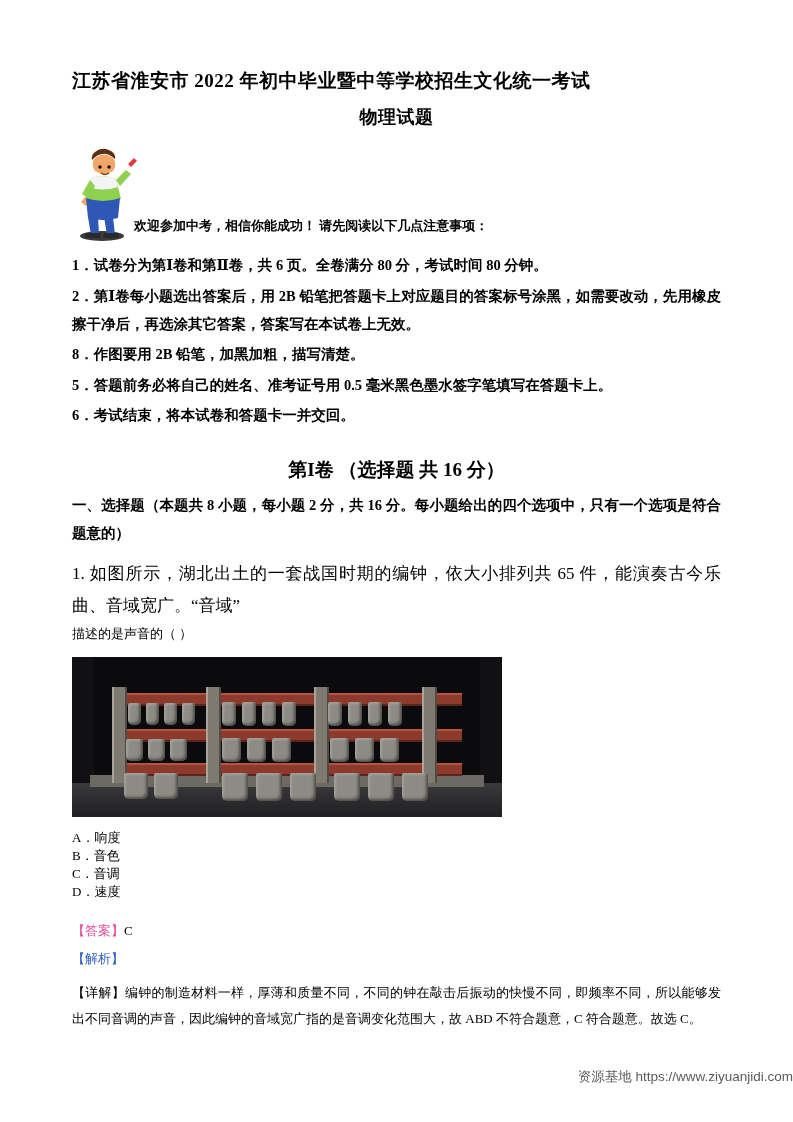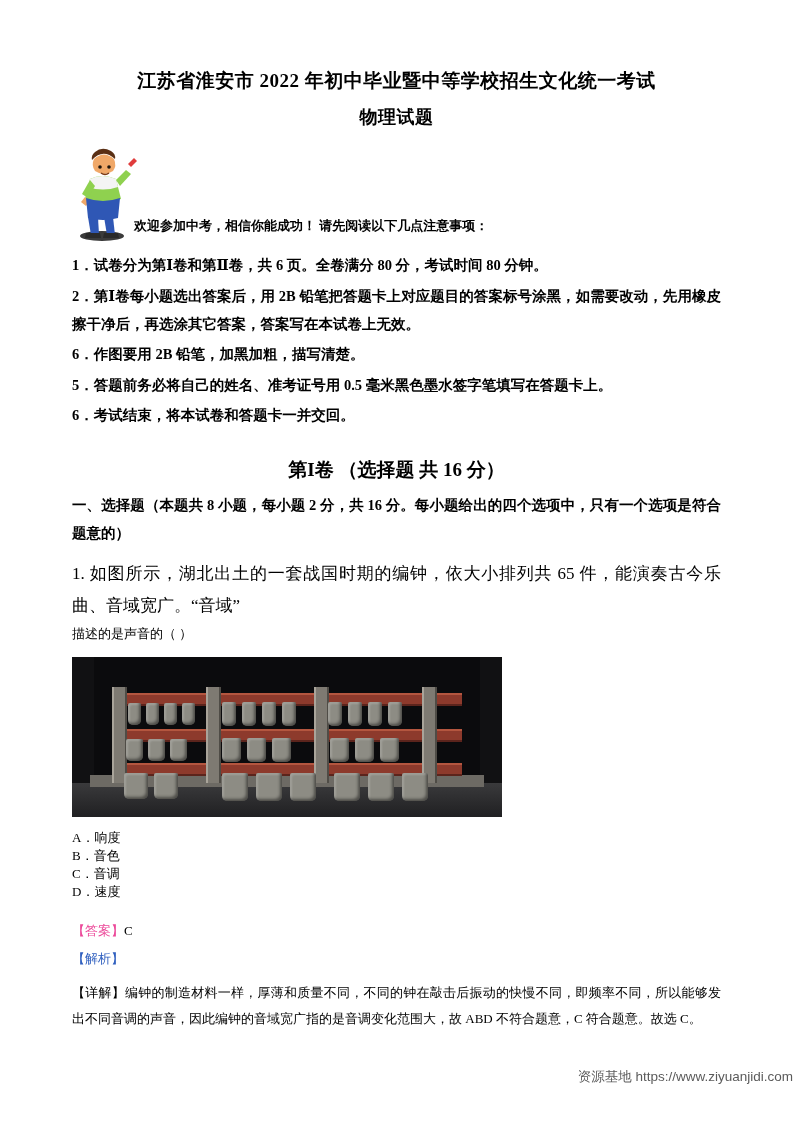--- a/index.html
+++ b/index.html
@@ -16,21 +16,20 @@
     overflow: hidden;
   }
   .page {
     position: relative;
     width: 793px;
     height: 1122px;
     box-sizing: border-box;
     padding: 56px 72px 0 72px;
   }
   .doc-title {
-    text-align: center;
     font-weight: bold;
     font-size: 19px;
     letter-spacing: 0.5px;
     line-height: 1.55;
     margin: 10px 0 0 0;
   }
   .doc-subtitle {
     text-align: center;
     font-weight: bold;
     font-size: 18px;
@@ -216,21 +215,21 @@
       <path d="M32 72 l3 18 l8 0 l-2 -18 z" fill="#2f57b5"></path>
       <path d="M14 88 l14 0 l1 5 l-16 0 z" fill="#2a2a2a"></path>
       <path d="M32 88 l14 0 l1 5 l-16 0 z" fill="#2a2a2a"></path>
     </svg>
     <div class="welcome-line">欢迎参加中考，相信你能成功！  请先阅读以下几点注意事项：</div>
   </div>
 
   <div class="notice">
     <p>1．试卷分为第Ⅰ卷和第Ⅱ卷，共 6 页。全卷满分 80 分，考试时间 80 分钟。</p>
     <p>2．第Ⅰ卷每小题选出答案后，用 2B 铅笔把答题卡上对应题目的答案标号涂黑，如需要改动，先用橡皮擦干净后，再选涂其它答案，答案写在本试卷上无效。</p>
-    <p>6．作图要用 2B 铅笔，加黑加粗，描写清楚。</p>
+    <p>8．作图要用 2B 铅笔，加黑加粗，描写清楚。</p>
     <p>5．答题前务必将自己的姓名、准考证号用 0.5 毫米黑色墨水签字笔填写在答题卡上。</p>
     <p>6．考试结束，将本试卷和答题卡一并交回。</p>
   </div>
 
   <div class="section-heading">第I卷 （选择题 共 16 分）</div>
 
   <div class="q-group-heading">一、选择题（本题共 8 小题，每小题 2 分，共 16 分。每小题给出的四个选项中，只有一个选项是符合题意的）</div>
 
   <div class="question">
     <span>1.</span>

